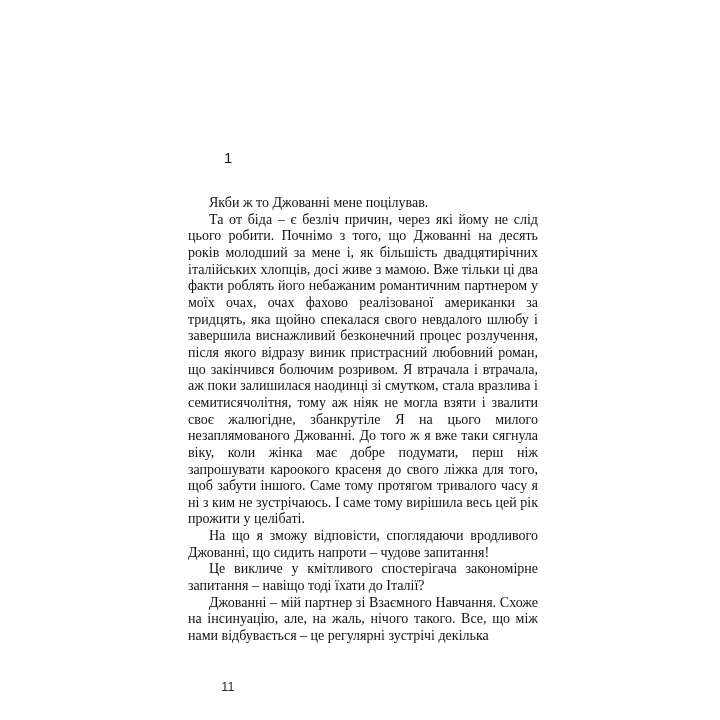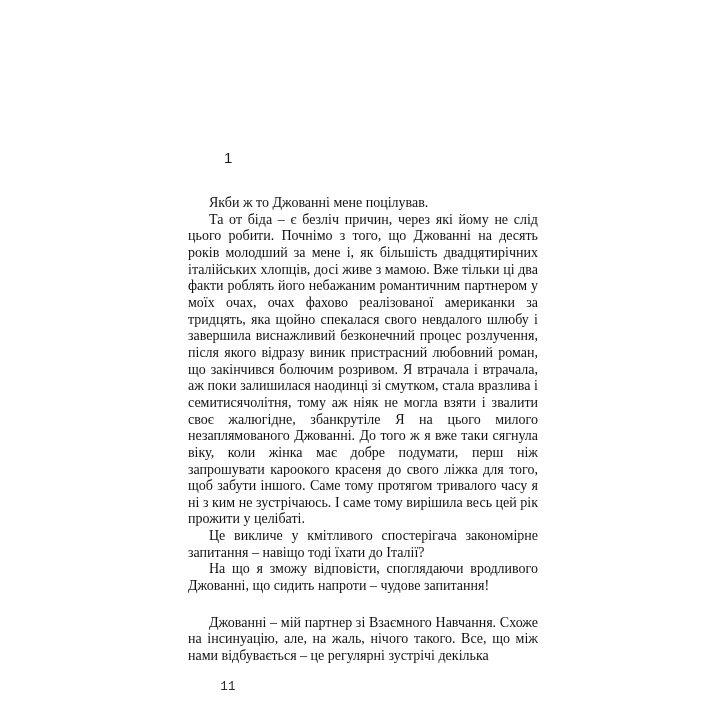--- a/index.html
+++ b/index.html
@@ -43,48 +43,47 @@
     color: #111111;
     -webkit-font-smoothing: antialiased;
   }
   .body-text p {
     margin: 0;
     text-indent: 21px;
     hyphens: manual;
   }
   .body-text p.last-line {
     text-align: justify;
-    margin-top: 20px;
   }
   .page-number {
     position: absolute;
     left: 188px;
     top: 680px;
     width: 80px;
     text-align: center;
-    font-family: Liberation Mono, monospace;
+    font-family: Liberation Sans, sans-serif;
     font-size: 12.5px;
     color: #2a2a2a;
     letter-spacing: 0.3px;
   }
 </style>
 </head>
 <body>
 
 <div class="page">
 
   <div class="text-column">
 
     <div class="chapter-number">1</div>
 
     <div class="body-text">
       <p>Якби ж то Джованні мене поцілував.</p>
       <p>Та от біда – є безліч причин, через які йому не слід цього робити. Почнімо з того, що Джованні на десять років молодший за мене і, як більшість двадцятирічних італійських хлопців, досі живе з мамою. Вже тільки ці два факти роблять його небажаним романтичним партнером у моїх очах, очах фахово реалізованої американки за тридцять, яка щойно спекалася свого невдалого шлюбу і завершила виснажливий безконечний процес розлучення, після якого відразу виник пристрасний любовний роман, що закінчився болючим розривом. Я втрачала і втрачала, аж поки залишилася наодинці зі смутком, стала вразлива і семитисячолітня, тому аж ніяк не могла взяти і звалити своє жалюгідне, збанкрутіле Я на цього милого незаплямованого Джованні. До того ж я вже таки сягнула віку, коли жінка має добре подумати, перш ніж запрошувати кароокого красеня до свого ліжка для того, щоб забути іншого. Саме тому протягом тривалого часу я ні з ким не зустрічаюсь. І саме тому вирішила весь цей рік прожити у целібаті.</p>
+      <p>На що я зможу відповісти, споглядаючи вродливого Джованні, що сидить напроти – чудове запитання!</p>
       <p>Це викличе у кмітливого спостерігача закономірне запитання – навіщо тоді їхати до Італії?</p>
-      <p>На що я зможу відповісти, споглядаючи вродливого Джованні, що сидить напроти – чудове запитання!</p>
       <p class="last-line">Джованні – мій партнер зі Взаємного Навчання. Схоже на інсинуацію, але, на жаль, нічого такого. Все, що між нами відбувається – це регулярні зустрічі декілька</p>
     </div>
 
   </div>
 
   <div class="page-number">11</div>
 
 </div>
 
 </body></html>

